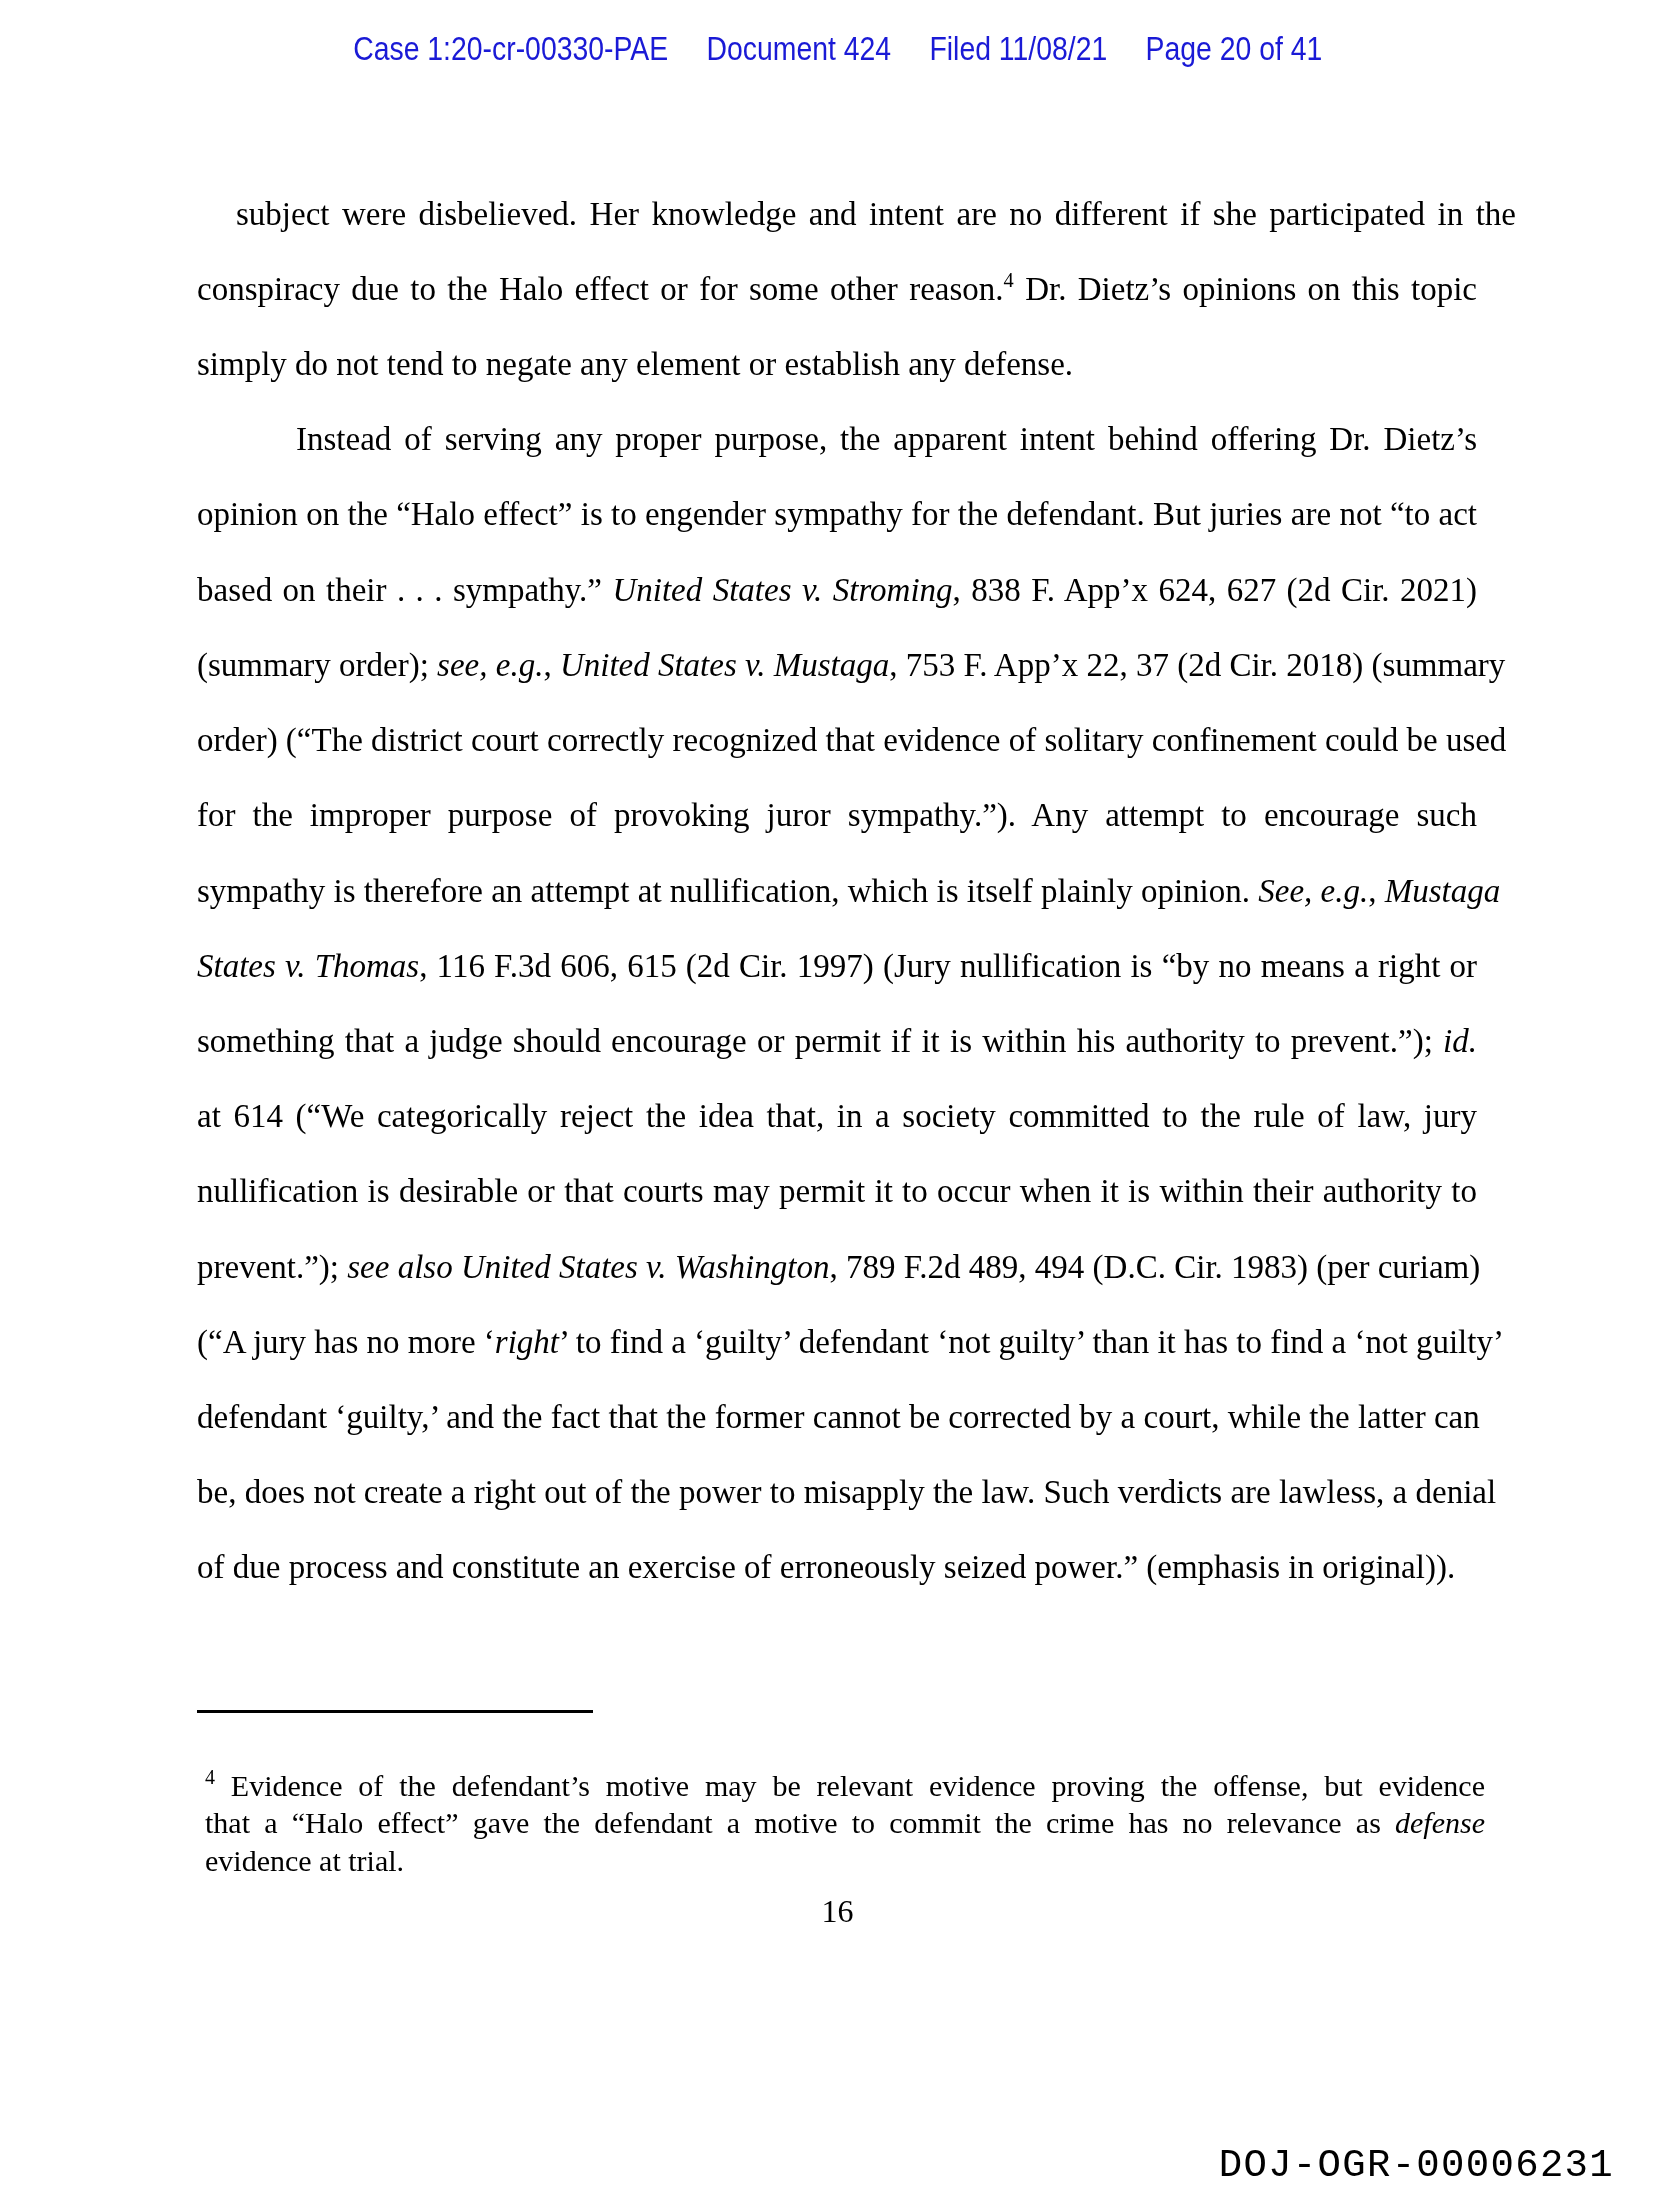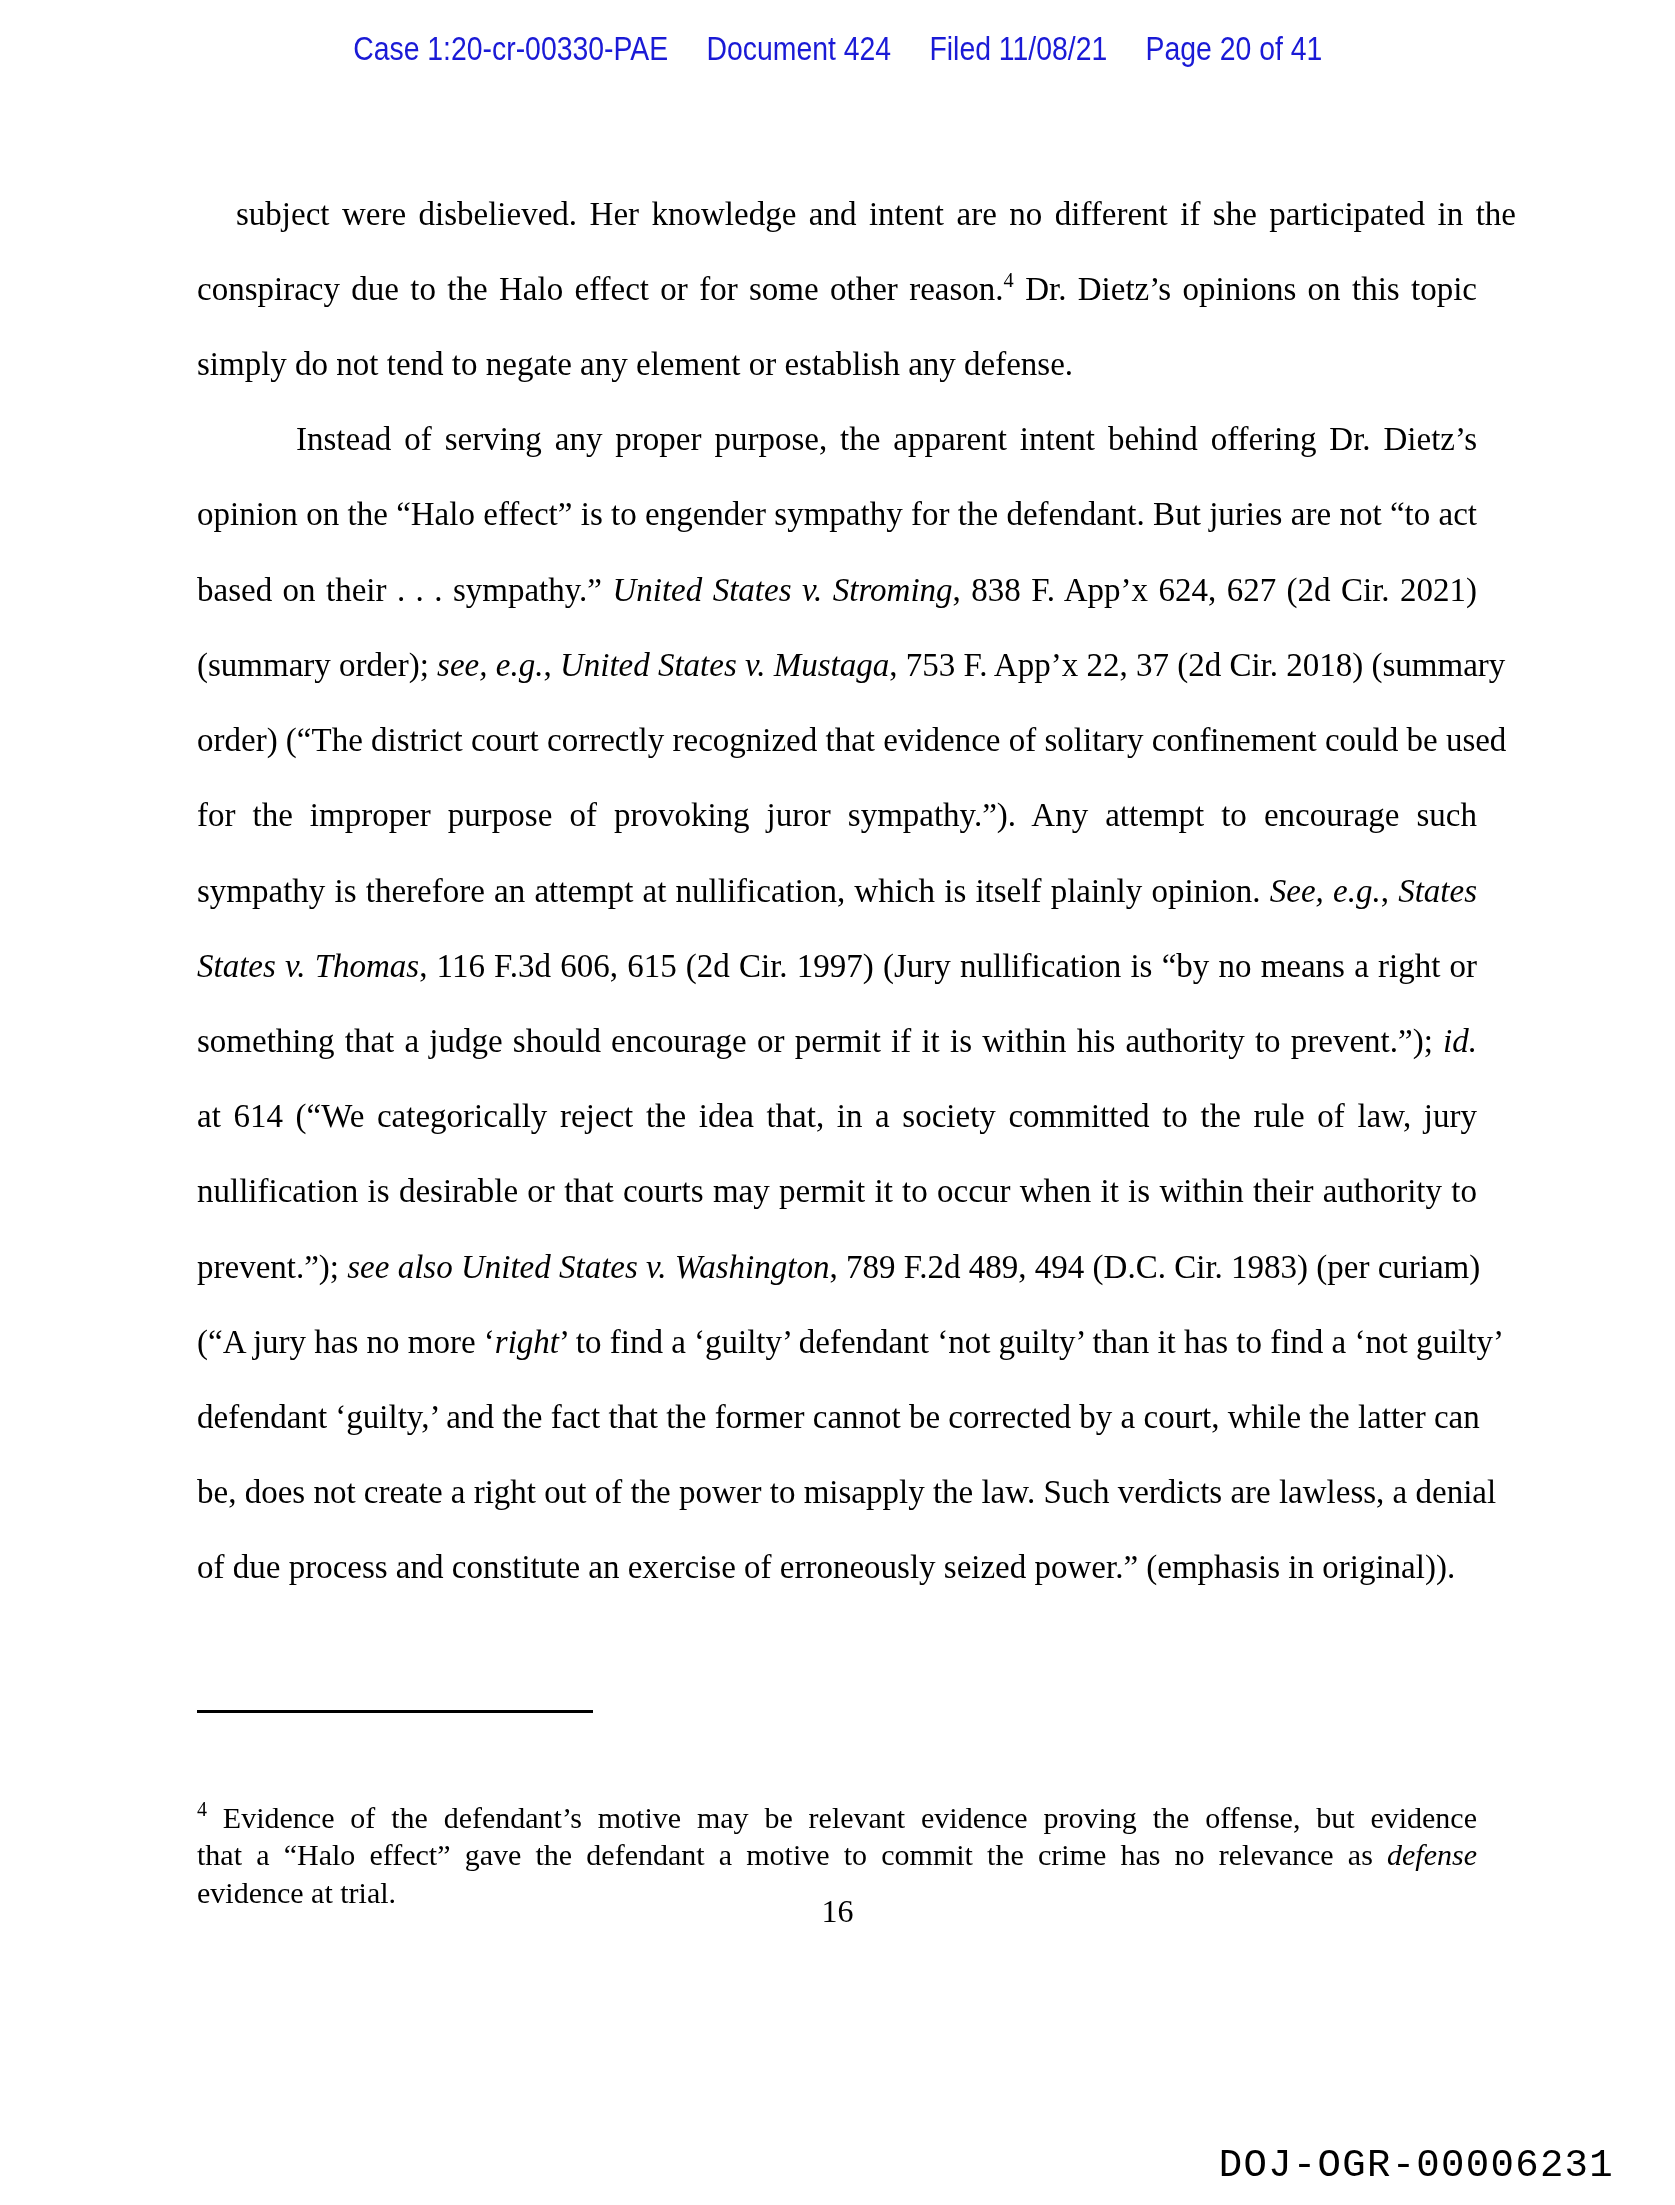--- a/index.html
+++ b/index.html
@@ -23,22 +23,22 @@
   .line.last { text-align-last: left; }
   .line.indent { left: 99px; width: 1181px; }
   .line i { font-style: italic; }
   .line sup { font-size: 20.4px; line-height: 0; vertical-align: 13px; }
   .fn-rule { position: absolute; left: 197px; top: 1710px; width: 396px; height: 3.3px; background: #000; }
   .footnote {
     position: absolute; left: 197px; width: 1280px;
     font-family: "Liberation Serif", serif; font-size: 30px; color: #000;
   }
   .fline {
-    position: absolute; left: 0; width: 1280px; height: 37px; line-height: 37px;
-    white-space: nowrap; text-align: justify; text-align-last: justify; margin-top: 32px;
+    position: absolute; left: 8px; width: 1280px; height: 37px; line-height: 37px;
+    white-space: nowrap; text-align: justify; text-align-last: justify;
   }
   .fline.last { text-align-last: left; }
   .fline i { font-style: italic; }
   .fline sup { font-size: 20px; line-height: 0; vertical-align: 12px; }
   .page-number {
     position: absolute; top: 1892px; left: 0; width: 1675px; text-align: center;
     font-family: "Liberation Serif", serif; font-size: 32px; color: #000; line-height: 39px;
   }
   .bates {
     position: absolute; top: 2148px; right: 61px;
@@ -60,21 +60,21 @@
   <div class="body-text" id="body-text" style="top: 0px;">
       <div class="line" style="top: 195px; margin-left: 39px;"><span>subject were disbelieved.  Her knowledge and intent are no different if she participated in the</span></div>
       <div class="line" style="top: 270px;"><span>conspiracy due to the Halo effect or for some other reason.</span><sup>4</sup><span> Dr. Dietz’s opinions on this topic</span></div>
       <div class="line last" style="top: 345px;"><span>simply do not tend to negate any element or establish any defense.</span></div>
       <div class="line indent" style="top: 420px;"><span>Instead of serving any proper purpose, the apparent intent behind offering Dr. Dietz’s</span></div>
       <div class="line" style="top: 495px;"><span>opinion on the “Halo effect” is to engender sympathy for the defendant.  But juries are not “to act</span></div>
       <div class="line" style="top: 571px;"><span>based on their . . . sympathy.”  </span><i>United States v. Stroming</i><span>, 838 F. App’x 624, 627 (2d Cir. 2021)</span></div>
       <div class="line" style="top: 646px;"><span>(summary order); </span><i>see, e.g.</i><span>, </span><i>United States v. Mustaga</i><span>, 753 F. App’x 22, 37 (2d Cir. 2018) (summary</span></div>
       <div class="line" style="top: 721px;"><span>order) (“The district court correctly recognized that evidence of solitary confinement could be used</span></div>
       <div class="line" style="top: 796px;"><span>for the improper purpose of provoking juror sympathy.”).  Any attempt to encourage such</span></div>
-      <div class="line" style="top: 872px;"><span>sympathy is therefore an attempt at nullification, which is itself plainly opinion.  </span><i>See, e.g.</i><span>, </span><i>States</i></div>
+      <div class="line" style="top: 872px;"><span>sympathy is therefore an attempt at nullification, which is itself plainly opinion.  </span><i>See, e.g.</i><span>, </span><i>Mustaga</i></div>
       <div class="line" style="top: 947px;"><i>States v. Thomas</i><span>, 116 F.3d 606, 615 (2d Cir. 1997) (Jury nullification is “by no means a right or</span></div>
       <div class="line" style="top: 1022px;"><span>something that a judge should encourage or permit if it is within his authority to prevent.”); </span><i>id.</i></div>
       <div class="line" style="top: 1097px;"><span>at 614 (“We categorically reject the idea that, in a society committed to the rule of law, jury</span></div>
       <div class="line" style="top: 1172px;"><span>nullification is desirable or that courts may permit it to occur when it is within their authority to</span></div>
       <div class="line" style="top: 1248px;"><span>prevent.”); </span><i>see also United States v. Washington</i><span>, 789 F.2d 489, 494 (D.C. Cir. 1983) (per curiam)</span></div>
       <div class="line" style="top: 1323px;"><span>(“A jury has no more ‘</span><i>right</i><span>’ to find a ‘guilty’ defendant ‘not guilty’ than it has to find a ‘not guilty’</span></div>
       <div class="line" style="top: 1398px;"><span>defendant ‘guilty,’ and the fact that the former cannot be corrected by a court, while the latter can</span></div>
       <div class="line" style="top: 1473px;"><span>be, does not create a right out of the power to misapply the law.  Such verdicts are lawless, a denial</span></div>
       <div class="line last" style="top: 1548px;"><span>of due process and constitute an exercise of erroneously seized power.” (emphasis in original)).</span></div>
     </div>

